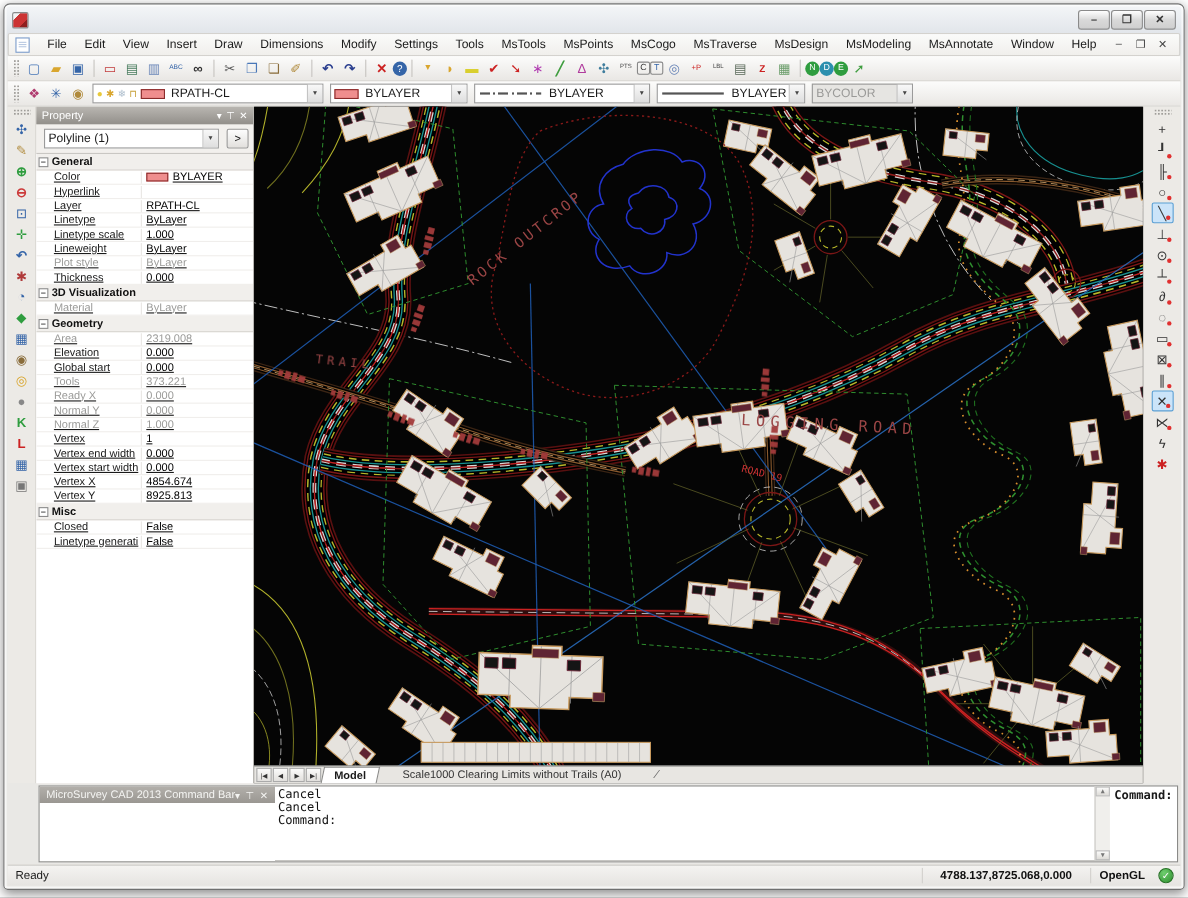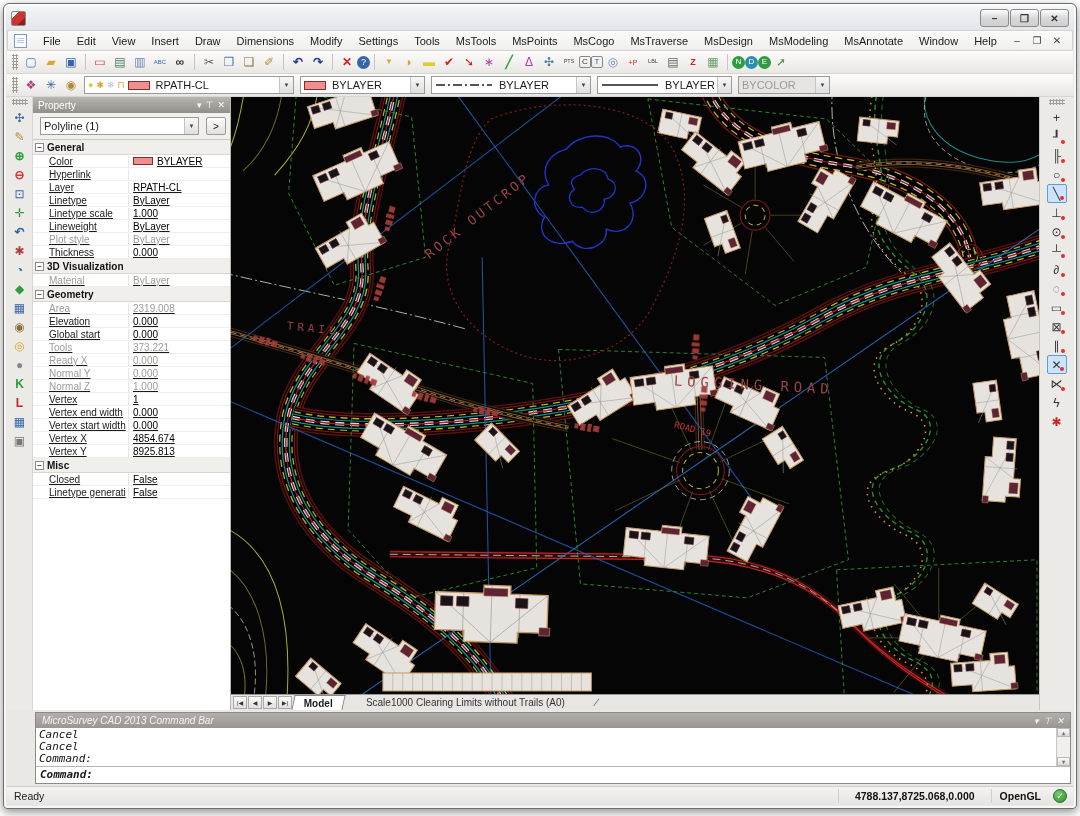--- a/index.html
+++ b/index.html
@@ -68,21 +68,21 @@
   .canvas{flex:1;min-height:0;}
   .canvas svg{display:block;width:100%;height:100%;}
   .tabstrip{height:16px;background:#e8e6e2;border-top:1px solid #9a9a98;display:flex;align-items:center;padding-left:2px;flex:0 0 auto;font-size:10px;}
   .tnav{width:14px;height:13px;border:1px solid #aaa;background:linear-gradient(#fbfbfa,#e2e0dd);display:flex;align-items:center;justify-content:center;font-size:6px;color:#333;margin-right:1px;}
   .tab{height:15px;display:flex;align-items:center;padding:0 10px;position:relative;}
   .tab.active{background:#fff;border:1px solid #8a8a88;border-bottom:none;font-weight:bold;transform:skewX(-12deg);}
   .tab.active .tlbl{transform:skewX(12deg);}
   .tab.inactive{color:#333;padding:0 22px;}
   .tslash{color:#666;transform:skewX(-25deg);margin-left:8px;}
   
-  .cmdwrap{flex:0 0 70px;margin:2px 2px 0 28px;border:1px solid #8a8a88;display:flex;flex-direction:column;background:#fff;font-style:italic;}
+  .cmdwrap{flex:0 0 70px;margin:2px 2px 0 28px;border:1px solid #8a8a88;display:flex;flex-direction:row;background:#fff;}
   .cmdhdr{height:15px;background:linear-gradient(#b2afaa,#9a9792);color:#f4f4f2;font-size:10px;display:flex;align-items:center;padding:0 6px;flex:0 0 auto;}
   .cmdhdr .hicons{margin-left:auto;display:flex;gap:5px;font-size:9px;}
   .cmdhist{flex:1;display:flex;font-family:"DejaVu Sans Mono",monospace;font-size:11px;line-height:12px;color:#111;border-bottom:1px solid #b9b7b3;}
   .cmdlines{flex:1;padding:1px 3px;}
   .cmdscroll{width:14px;background:#f0efec;border-left:1px solid #c9c7c3;display:flex;flex-direction:column;justify-content:space-between;align-items:center;font-size:6px;color:#777;}
   .cmdscroll span{width:100%;text-align:center;background:linear-gradient(#fbfbfa,#dddbd7);border:1px solid #bbb;height:9px;line-height:8px;}
   .cmdinput{height:16px;font-family:"DejaVu Sans Mono",monospace;font-weight:bold;font-size:11px;padding:1px 4px;flex:0 0 auto;}
   
   .statusbar{flex:0 0 19px;display:flex;align-items:center;margin-top:2px;background:linear-gradient(#f4f3f1,#e6e4e1);border-top:1px solid #cfcdc9;font-size:10.5px;padding:0 2px;}
   .st-ready{flex:1;padding-left:5px;color:#1a1a1a;}

